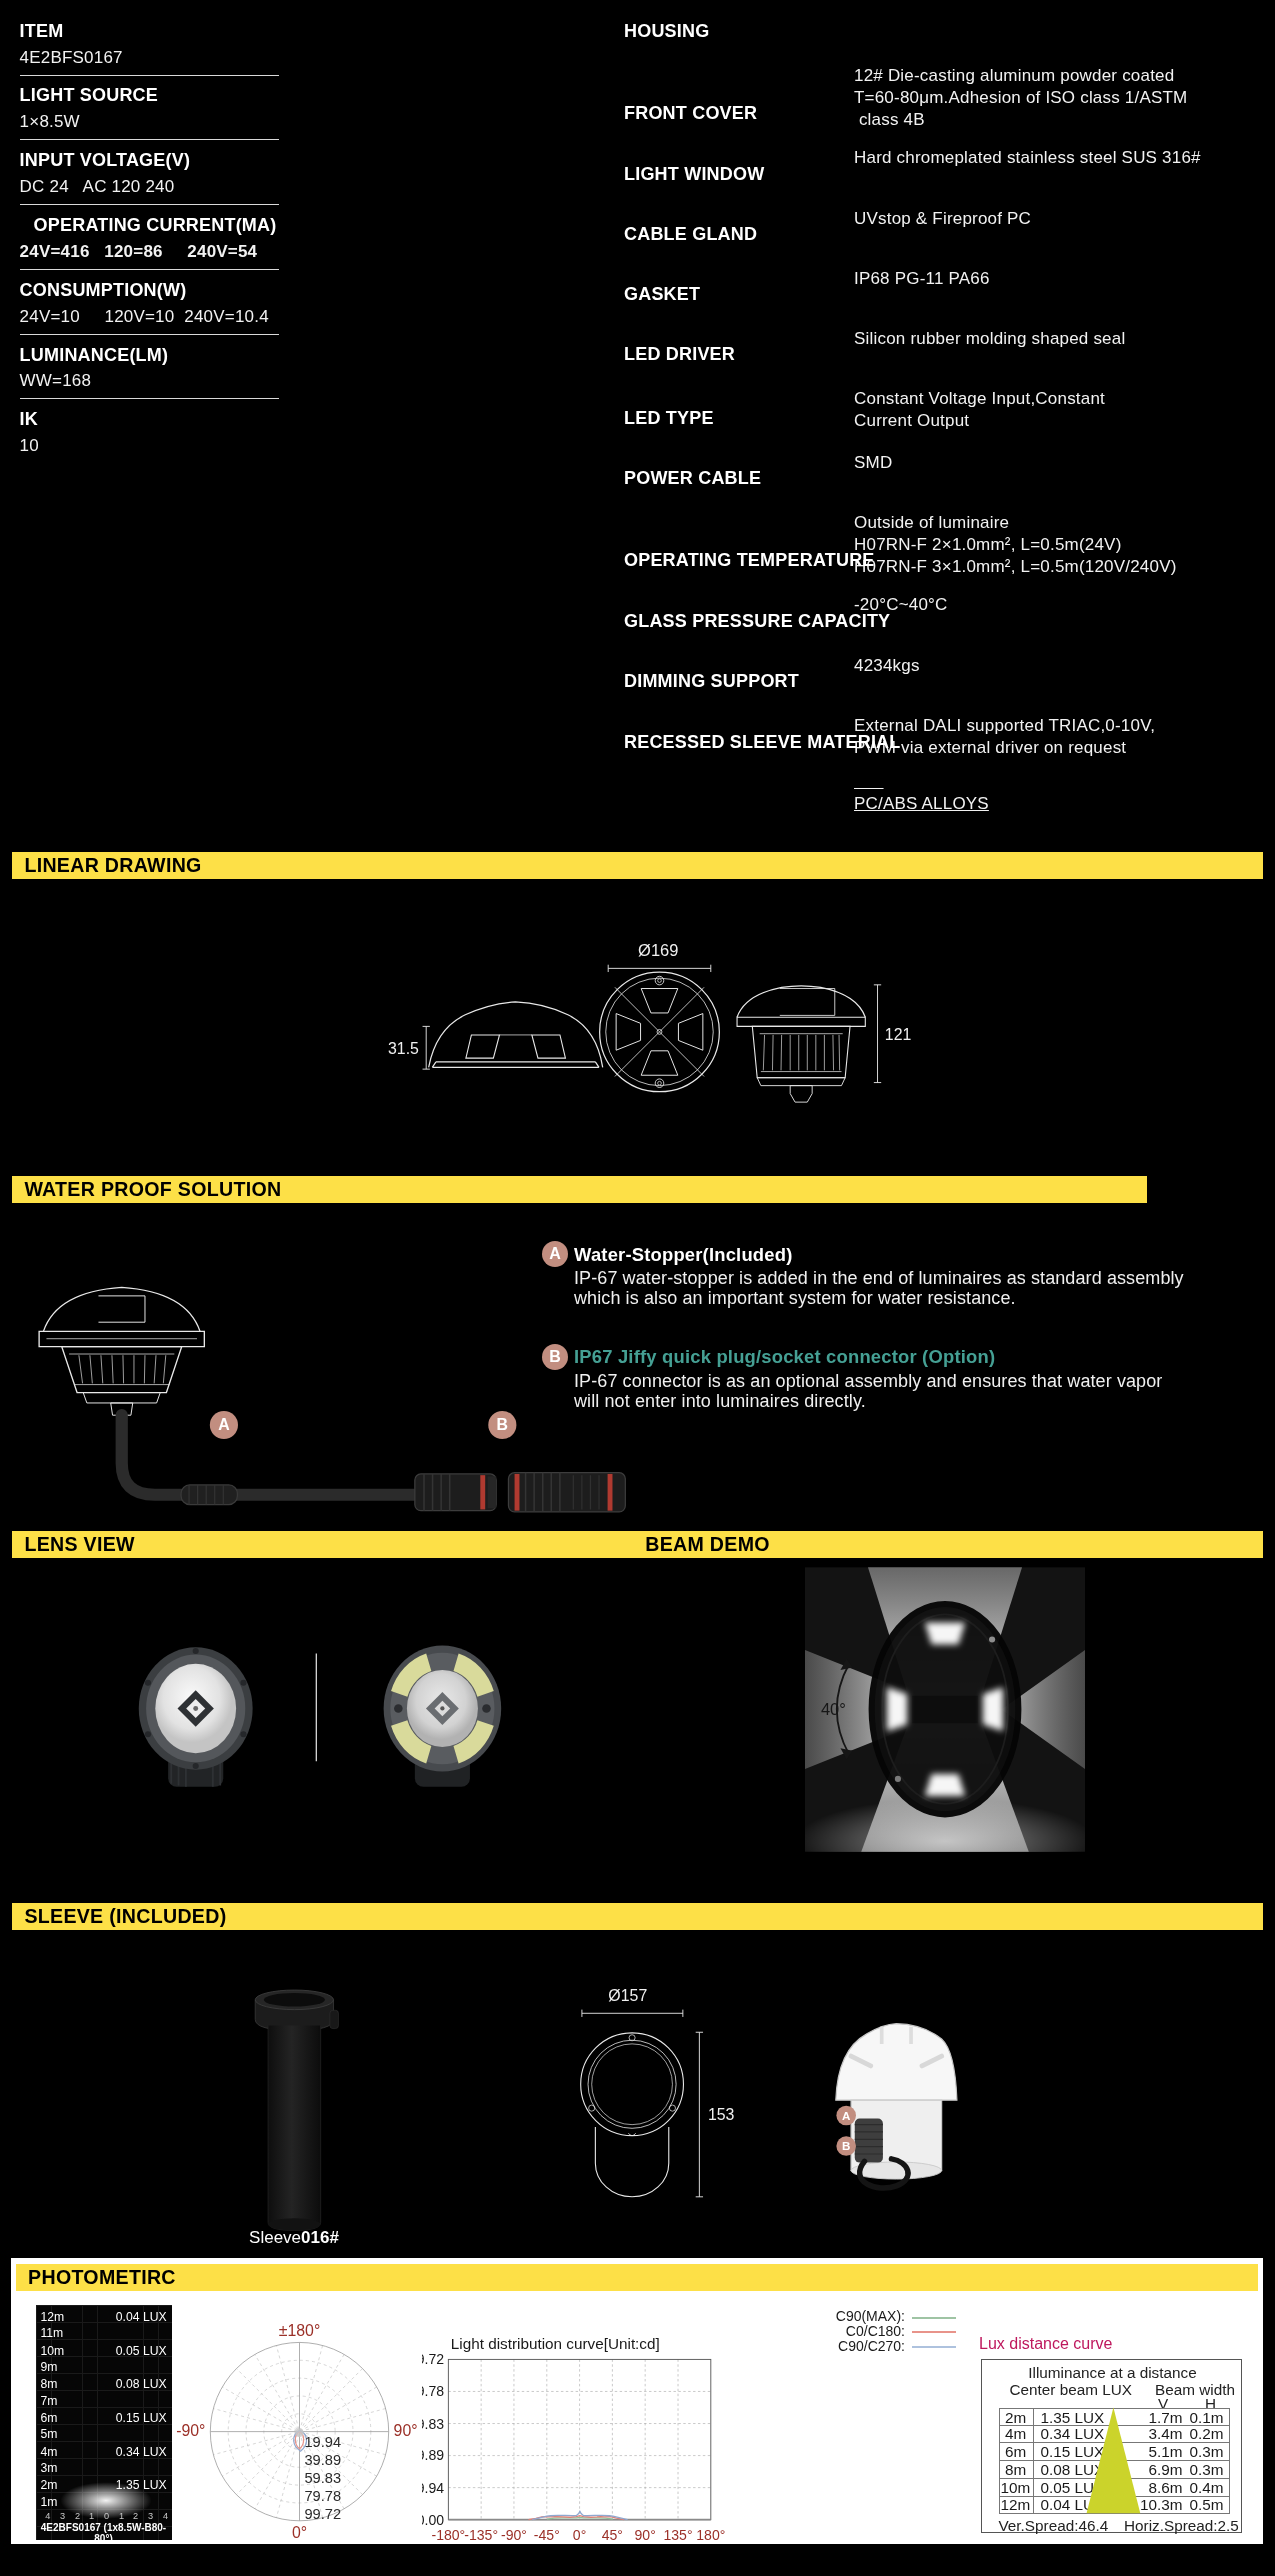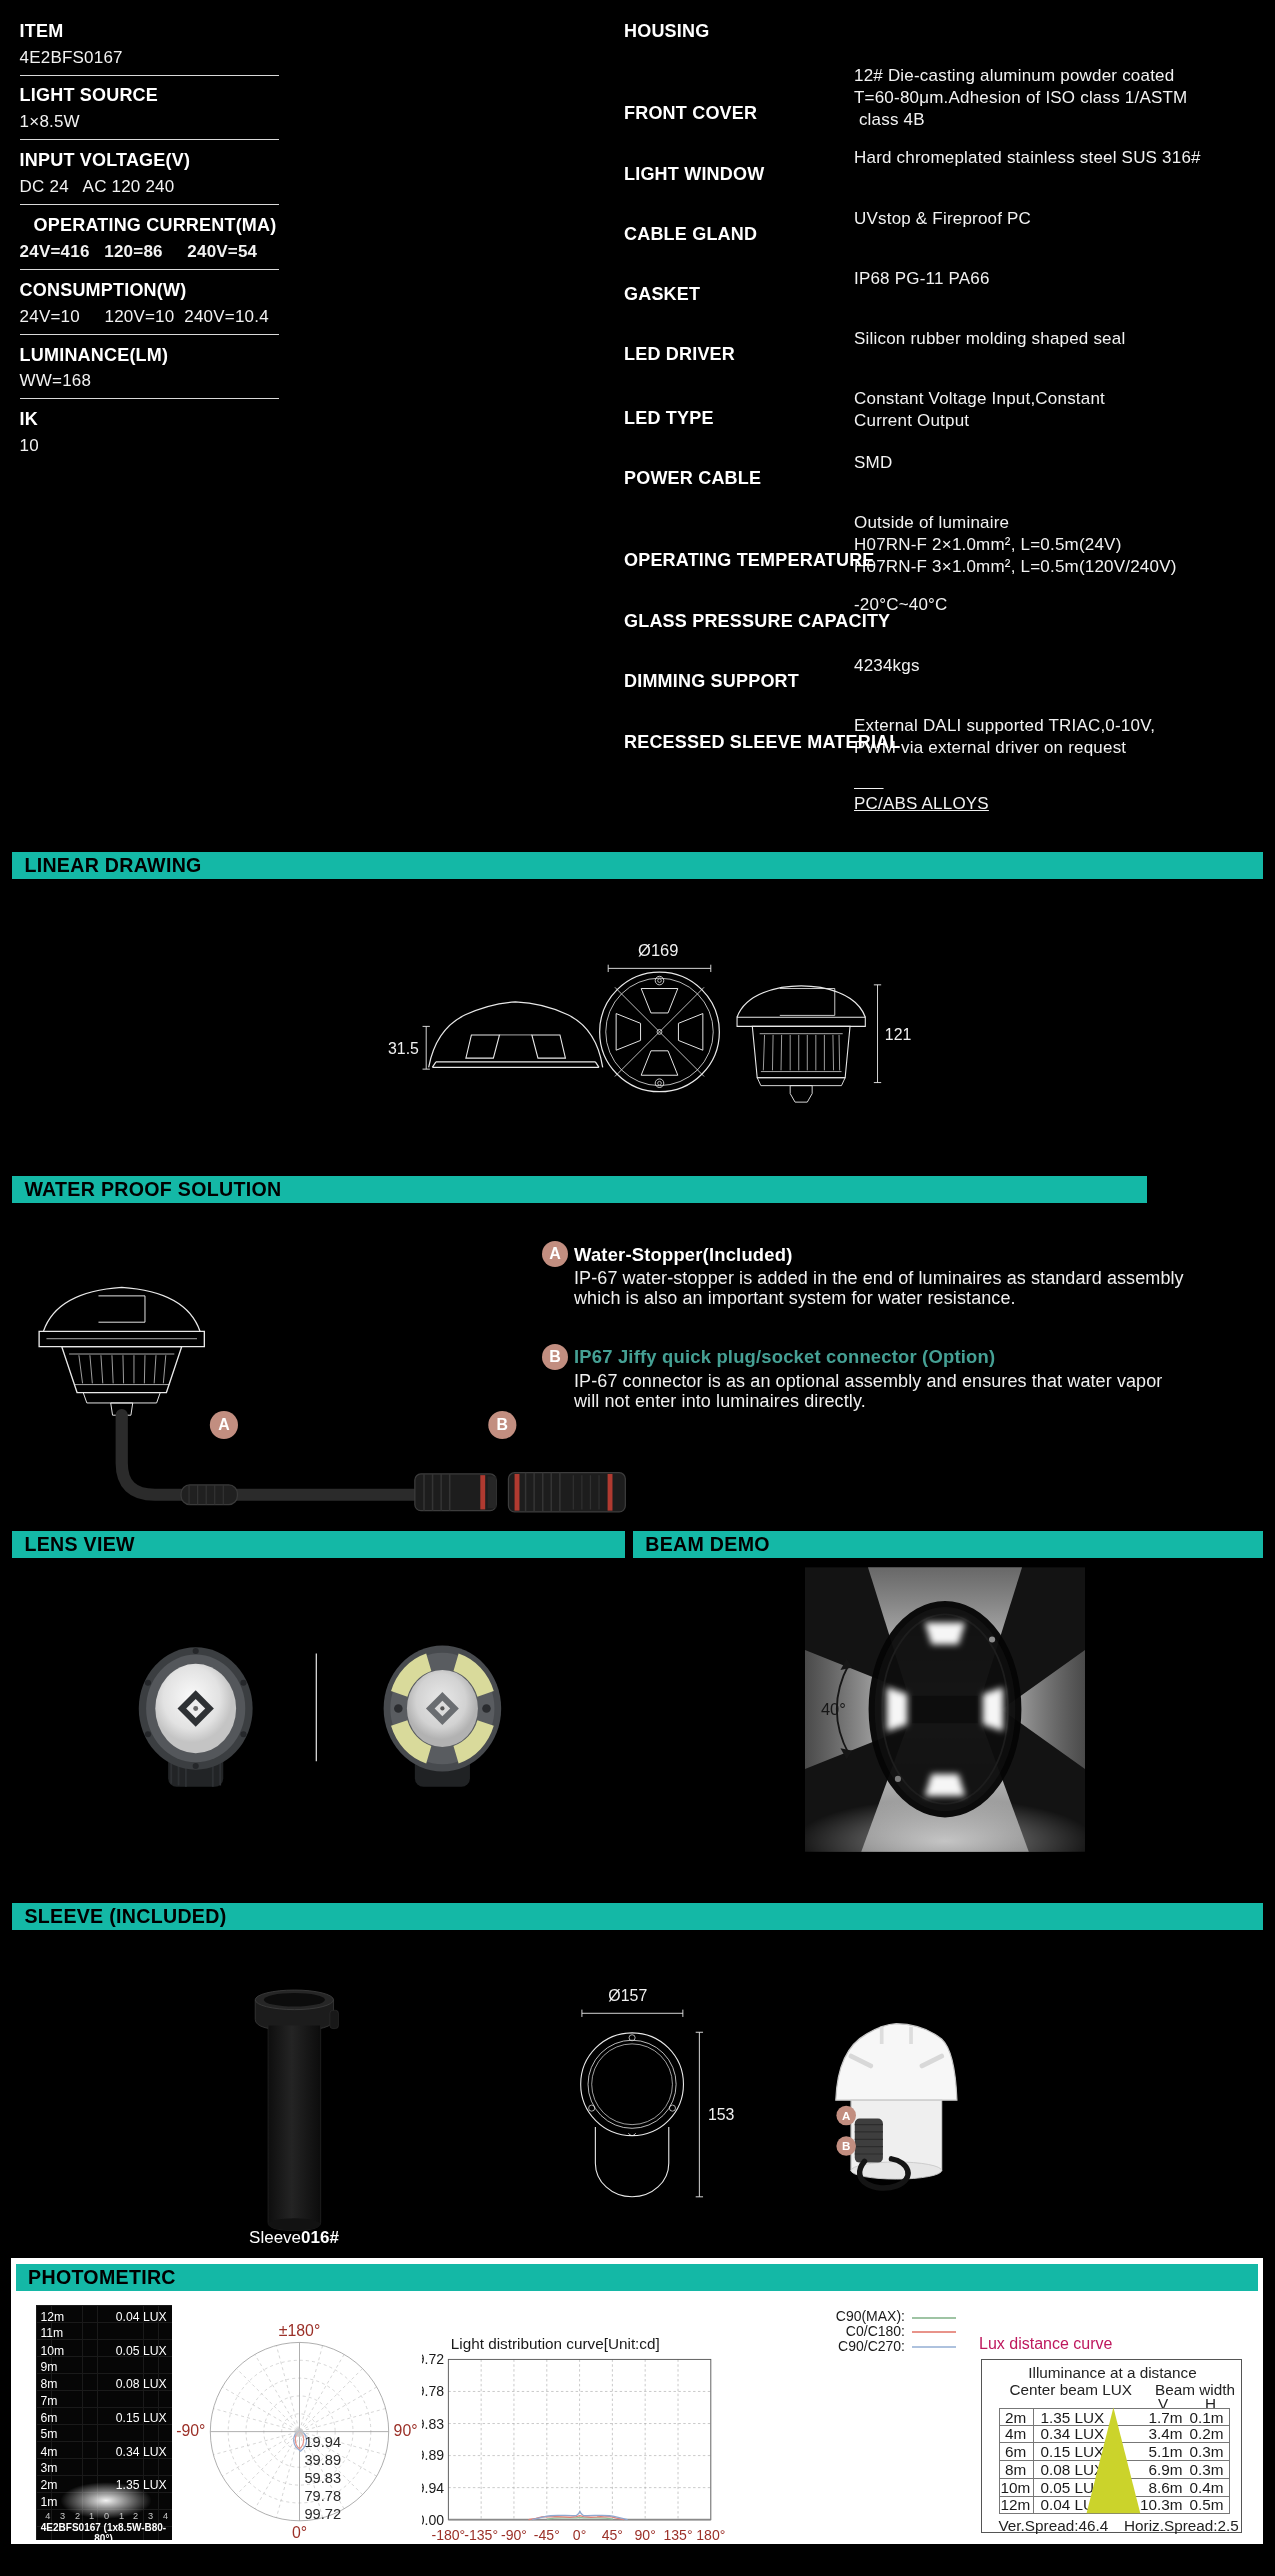--- a/index.html
+++ b/index.html
@@ -3,21 +3,21 @@
 <meta charset="utf-8">
 <style>
   html,body{margin:0;padding:0;background:#000;}
   .page{position:relative;width:1275px;height:2576px;background:#000;overflow:hidden;
         font-family:"Liberation Sans",sans-serif;color:#fff;}
   .abs{position:absolute;}
   .lab{font-weight:bold;font-size:18px;letter-spacing:0.2px;color:#fff;}
   .val{font-size:17px;color:#f2f2f2;white-space:pre;font-weight:normal;letter-spacing:0.2px;}
   .vline{line-height:22px;}
   .sep{height:1.2px;background:#d9d9d9;}
-  .bar{background:#14b8a6;color:#000;height:27px;line-height:27px;font-weight:bold;
+  .bar{background:#fde047;color:#000;height:27px;line-height:27px;font-weight:bold;
        font-size:19.6px;padding-left:12.2px;letter-spacing:0.3px;box-sizing:border-box;}
   .badge{width:26px;height:26px;border-radius:50%;background:#C28E80;color:#fff;
          font-weight:bold;font-size:16px;text-align:center;line-height:26px;}
   .wptitle{font-weight:bold;font-size:18.4px;color:#fff;letter-spacing:0.2px;}
   .wpteal{color:#45A094;}
   .wpbody{font-size:18px;color:#f0f0f0;letter-spacing:0.1px;}
   svg text{font-family:"Liberation Sans",sans-serif;}
   .panel{background:#fff;}
   .darkpanel{background-color:#060606;
      background-image:repeating-linear-gradient(to right,#1a1a1a 0 0.6px,transparent 0.6px 15.3px),
@@ -221,21 +221,21 @@
   <div class="abs badge" style="left:542px;top:1241px;">A</div>
   <div class="abs wptitle" style="left:574px;top:1244px;">Water-Stopper(Included)</div>
   <div class="abs wpbody" style="left:574px;top:1268px;">IP-67 water-stopper is added in the end of luminaires as standard assembly</div>
   <div class="abs wpbody" style="left:574px;top:1288px;">which is also an important system for water resistance.</div>
 
   <div class="abs badge" style="left:542px;top:1344px;">B</div>
   <div class="abs wptitle wpteal" style="left:574px;top:1346px;">IP67 Jiffy quick plug/socket connector (Option)</div>
   <div class="abs wpbody" style="left:574px;top:1371px;">IP-67 connector is as an optional assembly and ensures that water vapor</div>
   <div class="abs wpbody" style="left:574px;top:1391px;">will not enter into luminaires directly.</div>
 
-  <div class="abs bar" style="left:12.2px;top:1531px;width:613px;">LENS VIEW</div>
+  <div class="abs bar" style="left:12.2px;top:1531px;width:707px;">LENS VIEW</div>
   <div class="abs bar" style="left:633px;top:1531px;width:630px;">BEAM DEMO</div>
 
   <svg class="abs" style="left:110px;top:1603px;" width="453" height="233" viewBox="0 0 740 380">
     <defs>
       <radialGradient id="discA" cx="45%" cy="38%">
           <stop offset="0%" stop-color="#fafafa"></stop>
           <stop offset="70%" stop-color="#e2e2e2"></stop>
           <stop offset="100%" stop-color="#c4c4c4"></stop>
         </radialGradient>
       <radialGradient id="discB" cx="48%" cy="40%">

